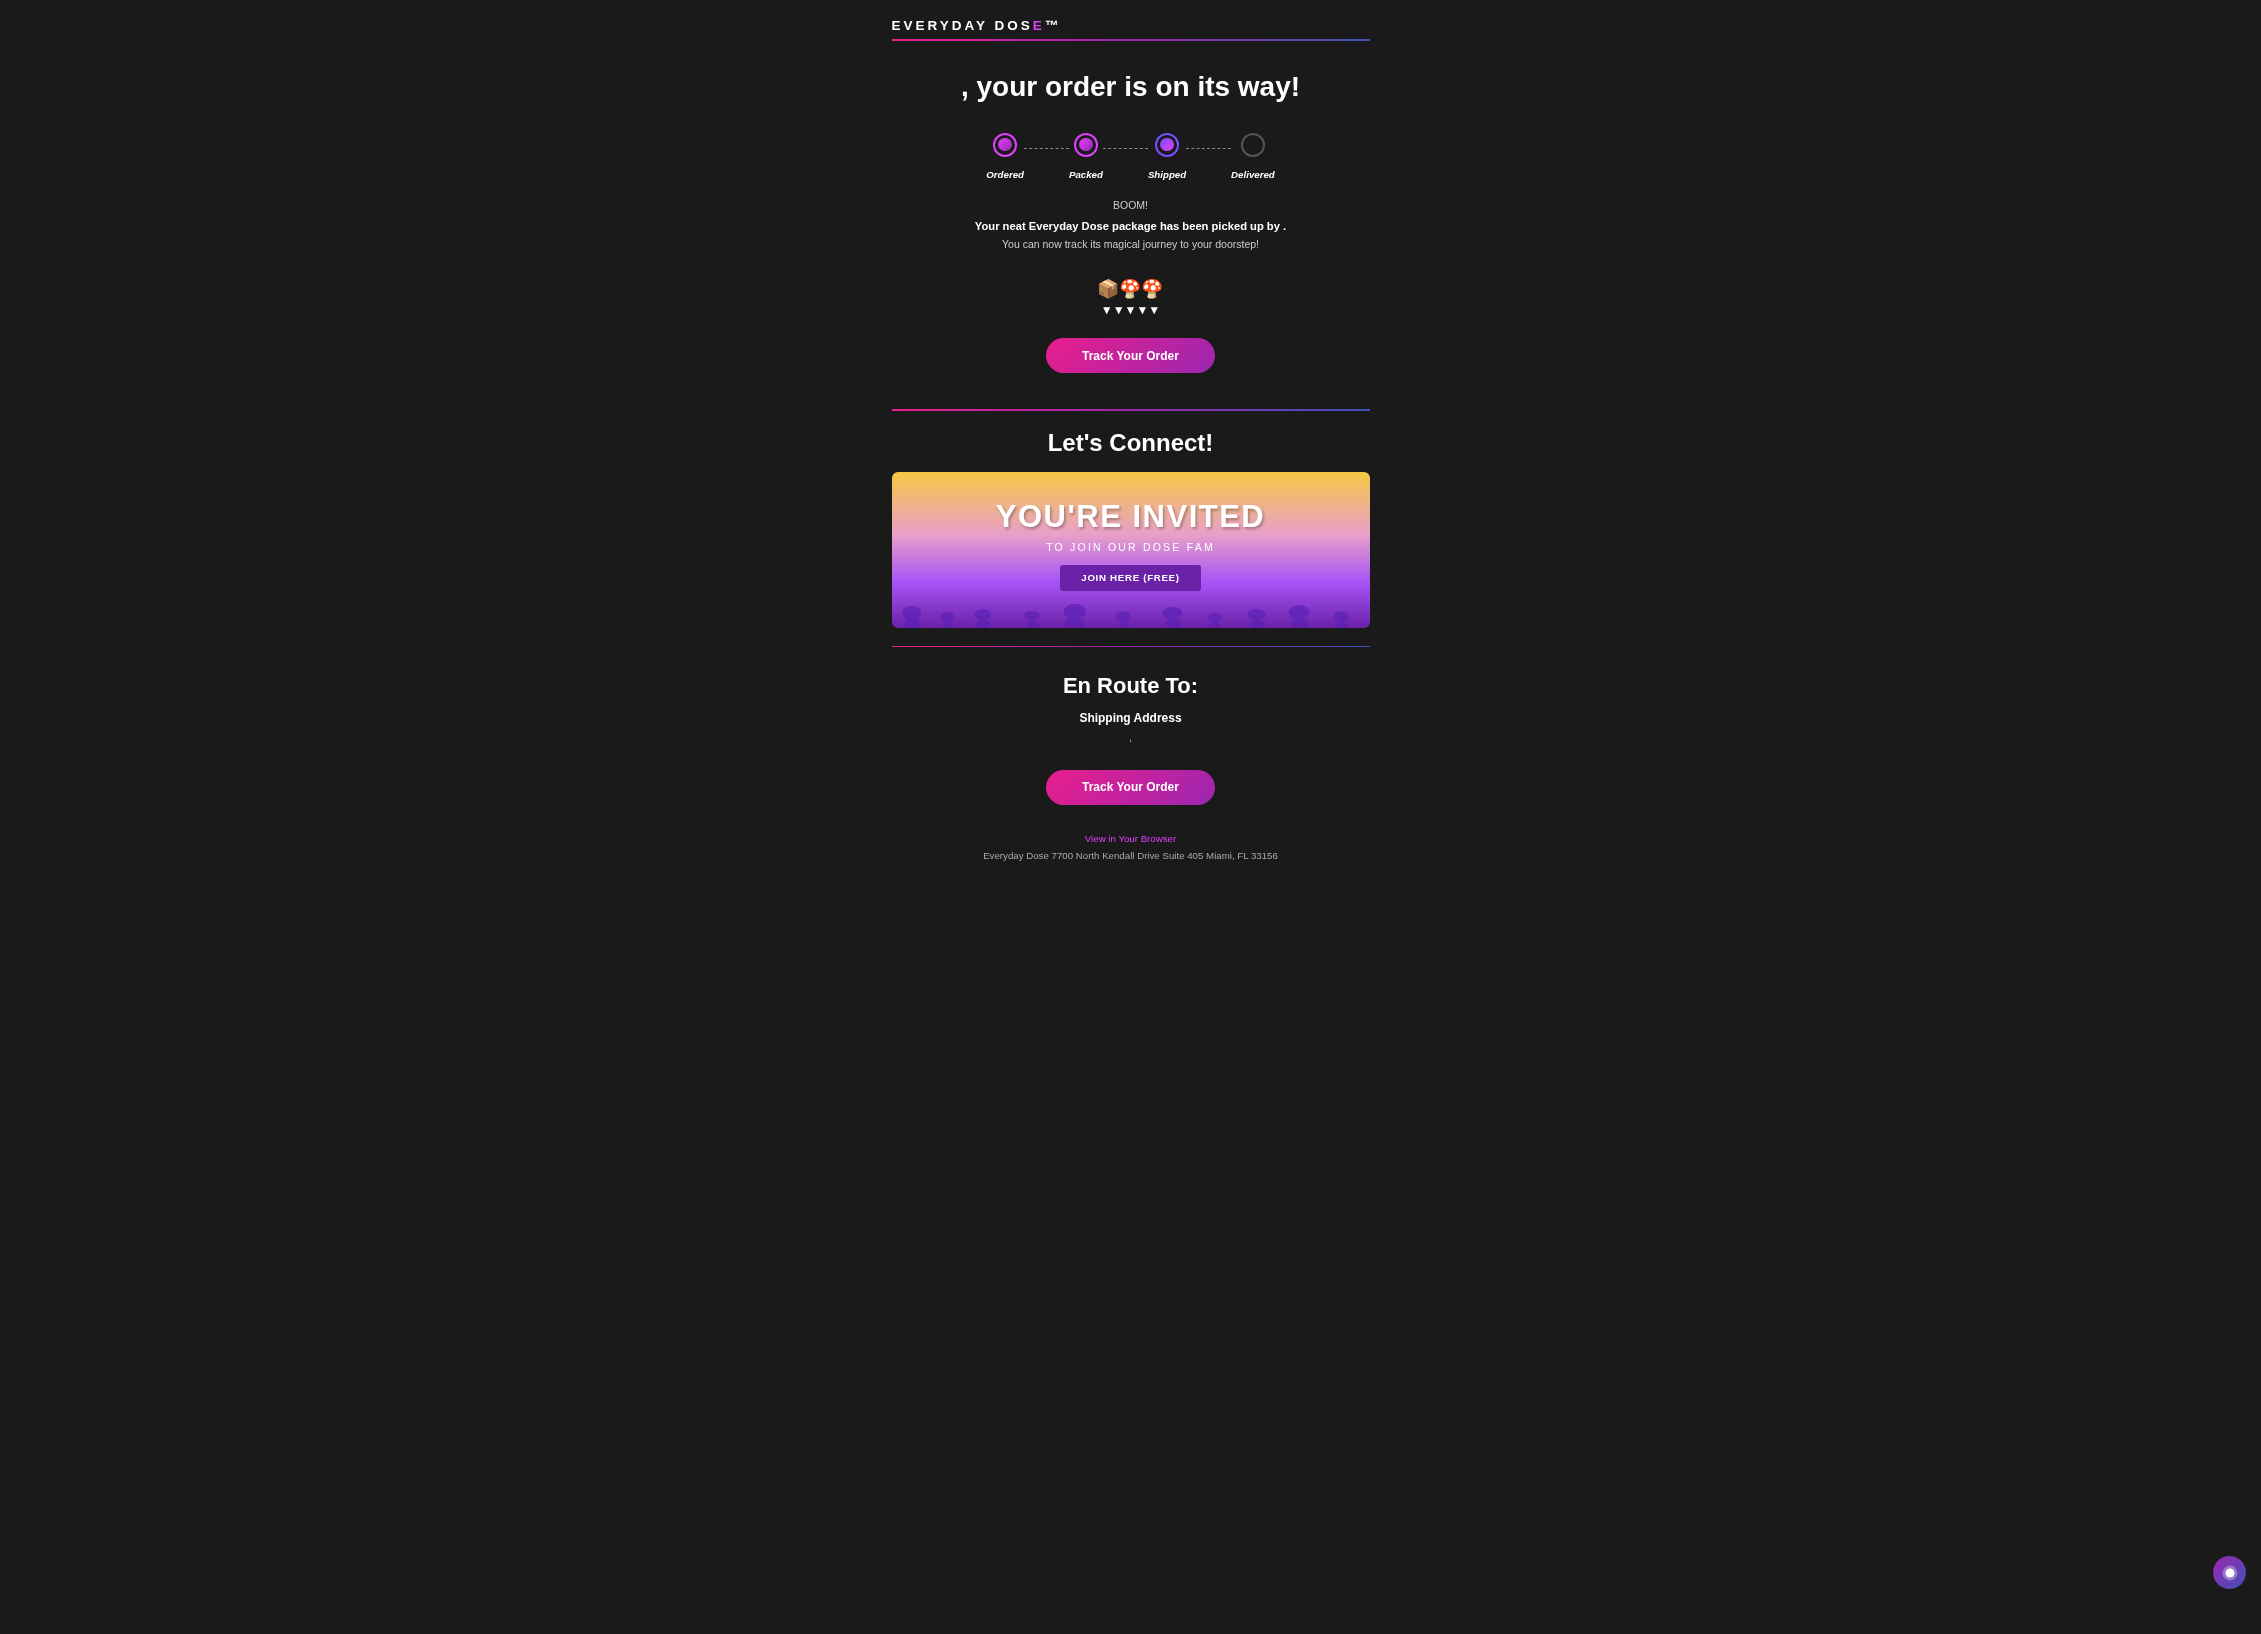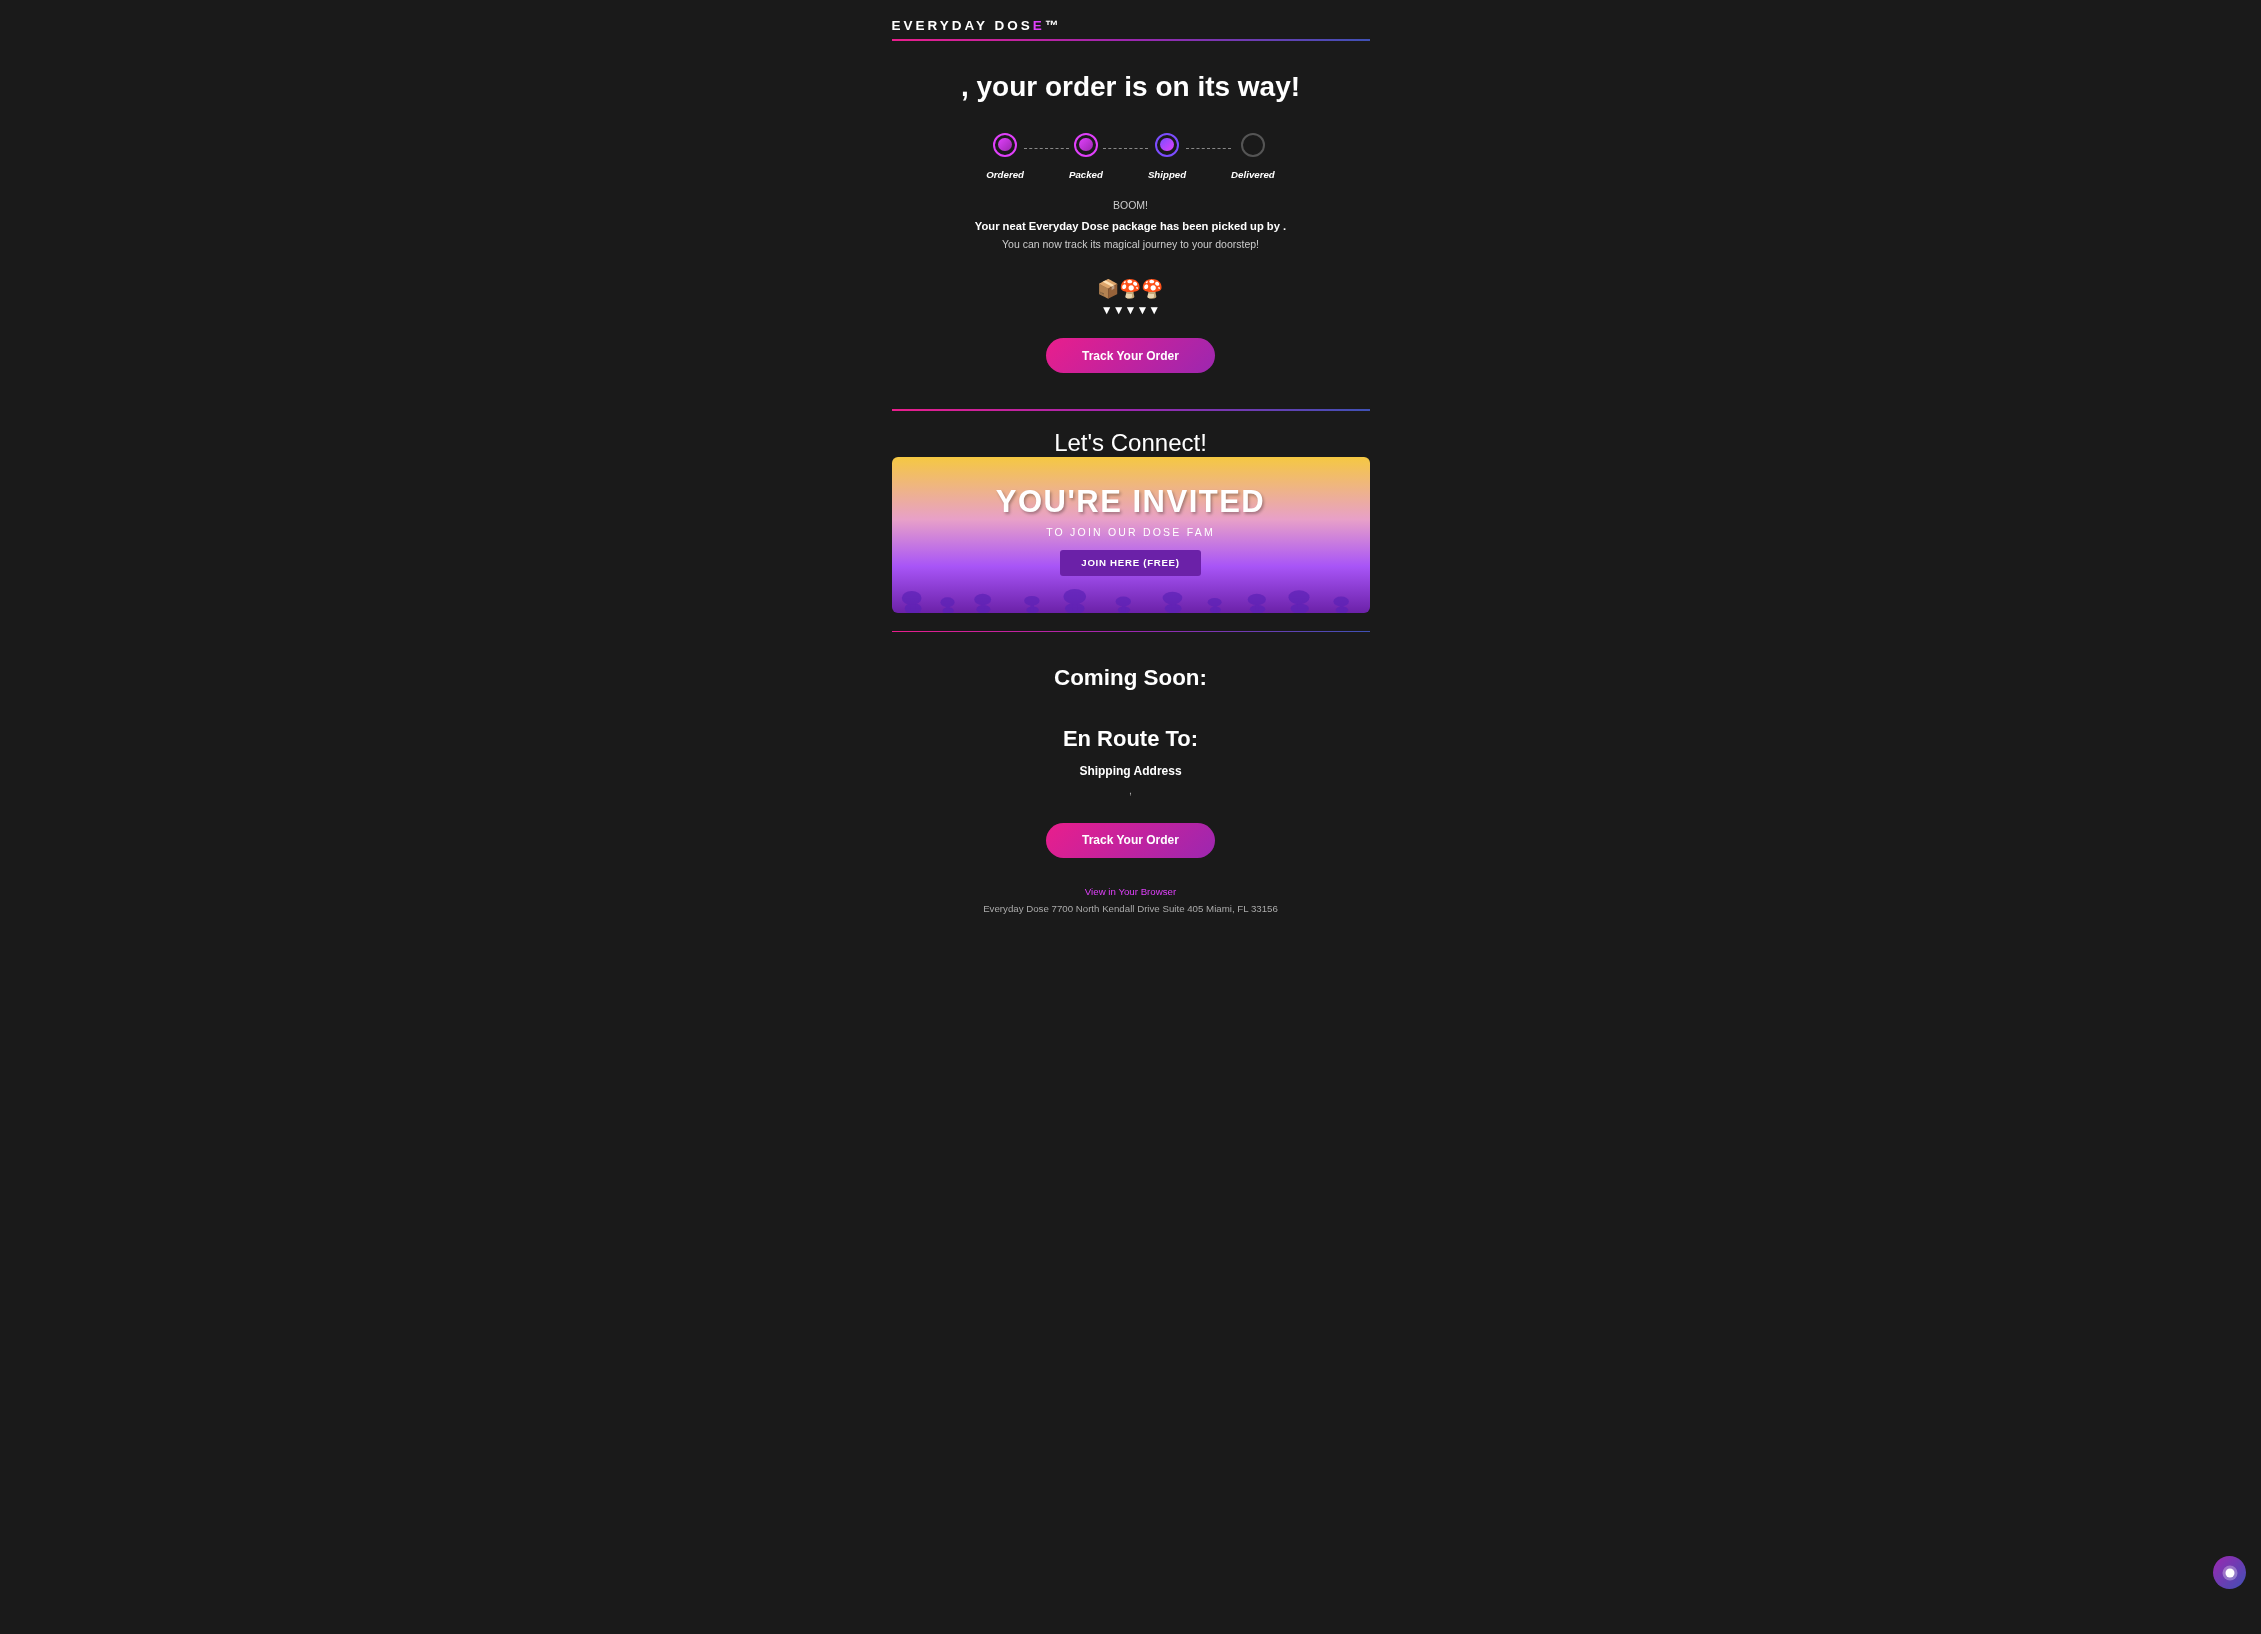--- a/index.html
+++ b/index.html
@@ -203,22 +203,23 @@
     }
 
     
     .connect-section {
       text-align: center;
       width: 100%;
     }
 
     .connect-title {
       font-size: 24px;
-      font-weight: normal;
-      color: #ffffff;
+      font-weight: bold;
+      color: #ffffff;
+      margin-bottom: 15px;
     }
 
     
     .invite-banner {
       width: 100%;
       border-radius: 6px;
       overflow: hidden;
       background: linear-gradient(180deg, #f5c842 0%, #e8a0c8 40%, #a855f7 70%, #6b21a8 100%);
       padding: 27px 15px 37px 15px;
       text-align: center;
@@ -468,23 +469,20 @@
             <rect x="637" y="35" width="5" height="14"></rect>
             <ellipse cx="639" cy="35" rx="11" ry="7"></ellipse>
           </g>
         </svg>
       </div>
     </div>
   </section>
 
   <hr class="section-divider">
 
-  <section class="coming-soon-section">
-    <h2 class="coming-soon-title">Coming Soon:</h2>
-  </section>
 
   <section class="en-route-section">
     <h2 class="en-route-title">En Route To:</h2>
     <p class="shipping-address-label">Shipping Address</p>
     <p class="shipping-address-value">,</p>
     <button class="track-btn">Track Your Order</button>
   </section>
 
   <footer class="footer">
     <a class="view-browser-link">View in Your Browser</a>

